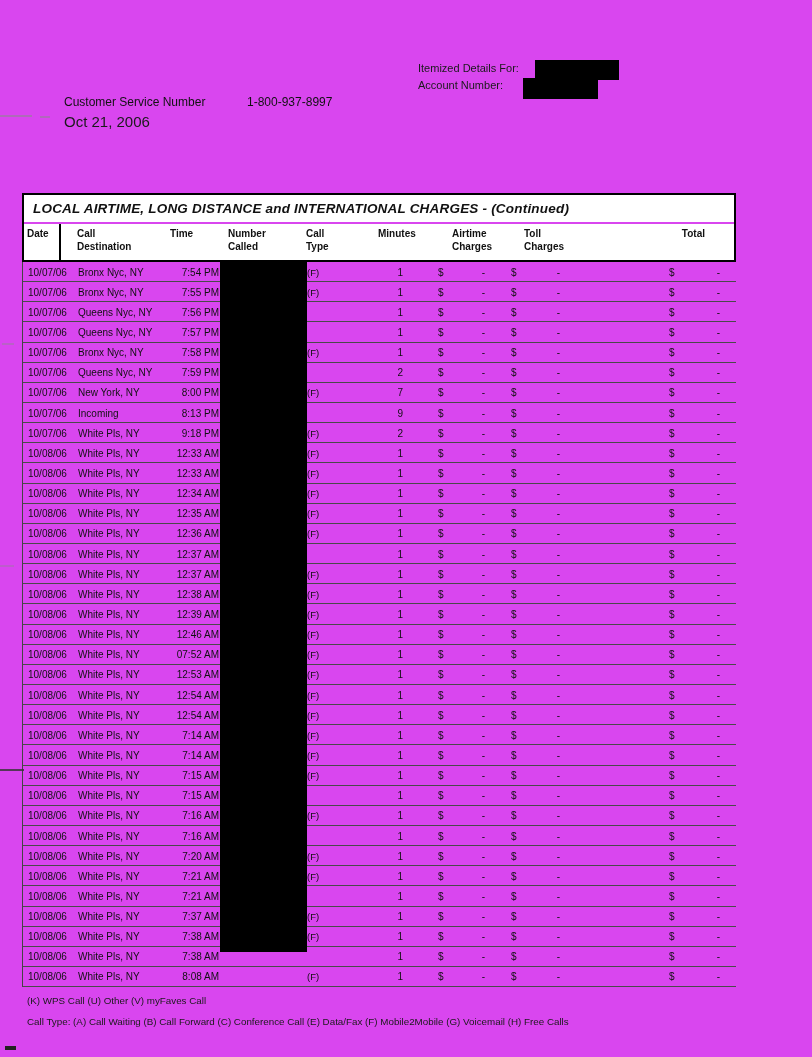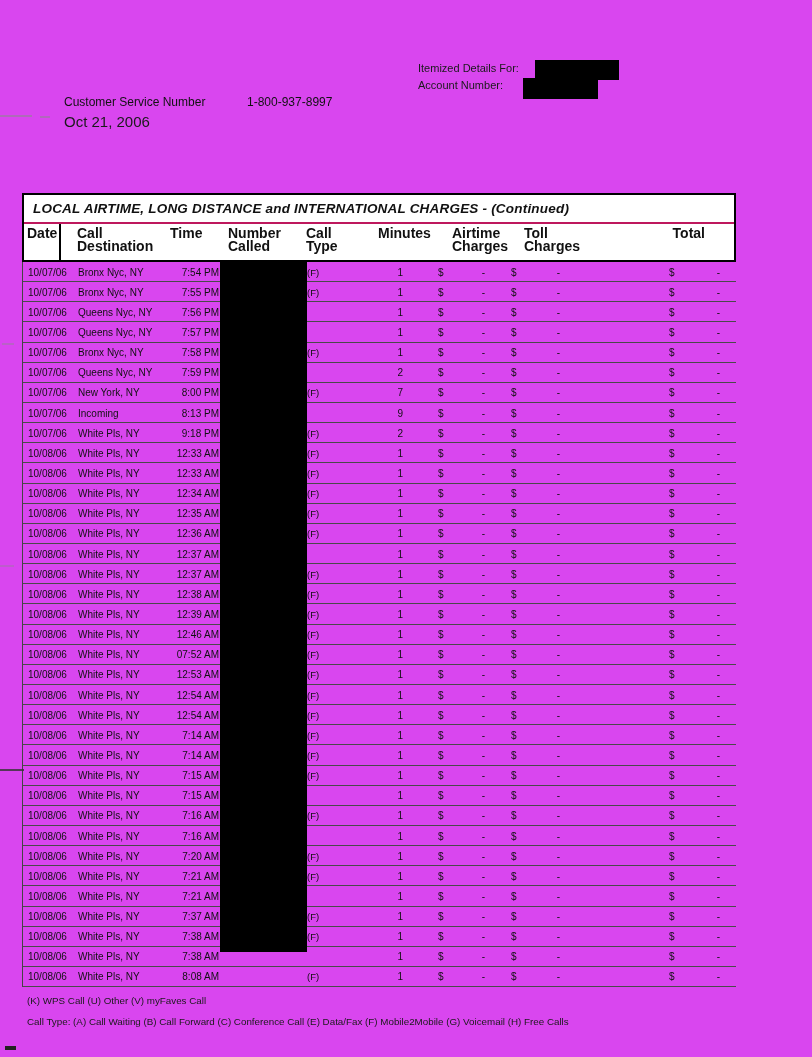--- a/index.html
+++ b/index.html
@@ -19,25 +19,25 @@
   .redact{background:#000;position:absolute;}
   .cs-line{font-size:12px;font-weight:normal;color:#111;}
   .date-line{font-size:15px;color:#1a1a1a;}
   .page-line span{position:absolute;font-size:10.5px;color:#1a1a1a;}
   
   .table-head-box{
     position:absolute;left:22px;top:193px;width:714px;
     border:2px solid #000;box-sizing:border-box;background:#fff;
   }
   .title-row{
-    height:27px;border-bottom:2px solid #be185d;
+    height:27px;border-bottom:2px solid #d946ef;
     display:flex;align-items:center;padding-left:9px;
     font-size:13.5px;font-weight:bold;font-style:italic;letter-spacing:.2px;
   }
-  .header-row{position:relative;height:36px;font-size:14px;font-weight:bold;padding-left:36px;}
+  .header-row{position:relative;height:36px;font-size:10px;font-weight:bold;padding-left:36px;}
   .hcell{position:absolute;top:3px;line-height:13px;white-space:nowrap;}
   .hcell span{display:block;}
   .hsep{position:absolute;left:35px;top:0;width:2px;height:100%;background:#000;}
   .tbody{
     position:absolute;left:22px;top:262px;width:714px;
     border-left:1px solid #444;box-sizing:border-box;
   }
   .row{
     position:relative;height:19.15px;border-bottom:1px solid #4a4a4a;
     font-size:10px;color:#111;

